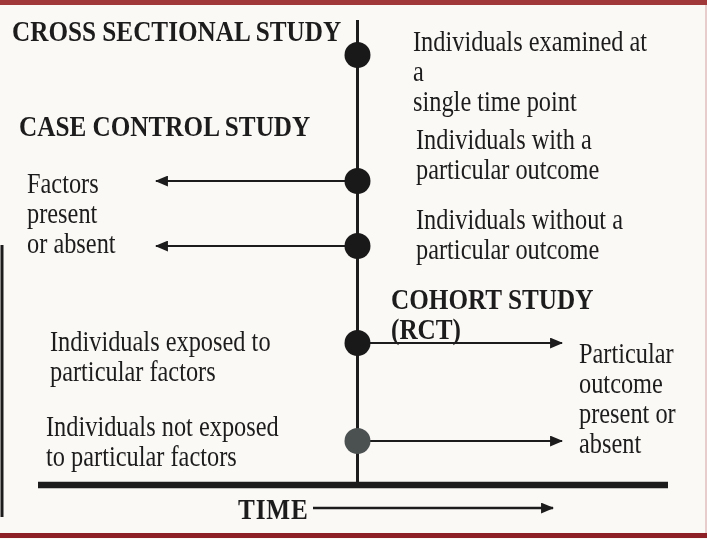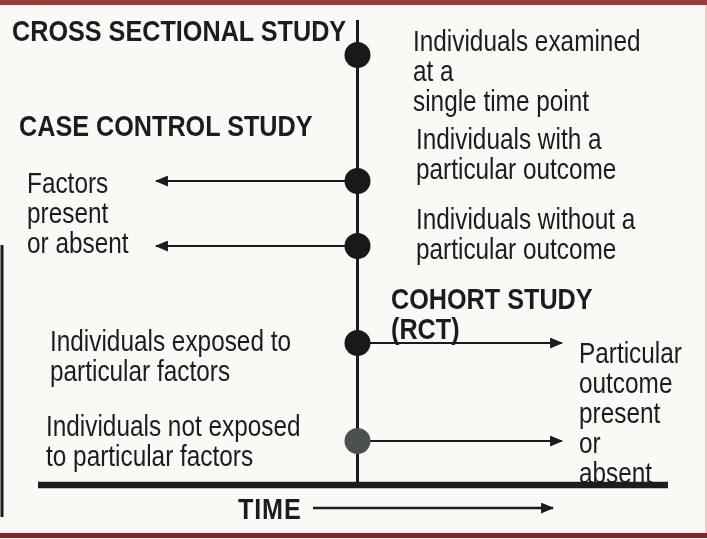--- a/index.html
+++ b/index.html
@@ -2,21 +2,21 @@
 <html style="--background: #fbf9f6; --accent-red: #a0383a; --accent-red-dark: #8d2026; --ink: #1c1c1c; --dot-black: #191919; --dot-gray: #4b5051; --edge-faint: #e8cdcd;"><head>
 <meta charset="utf-8">
 <style>
   html, body { margin: 0; padding: 0; background: #ffffff; }
   .canvas {
     position: relative;
     width: 707px;
     height: 539px;
     overflow: hidden;
     background: var(--background, #fbf9f6);
-    font-family: Liberation Sans, sans-serif;
+    font-family: Liberation Serif, serif;
     color: var(--ink, #1c1c1c);
   }
   .gfx { position: absolute; left: 0; top: 0; }
   .label {
     position: absolute;
     white-space: pre-line;
     font-size: 29px;
     line-height: 30px;
     transform: scaleX(0.84);
     transform-origin: 0 0;

